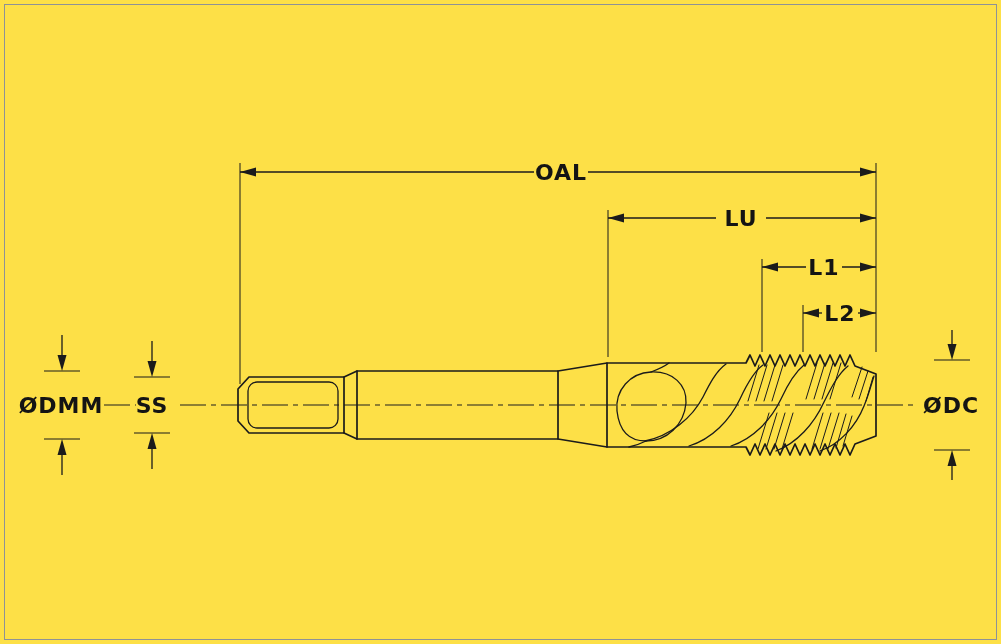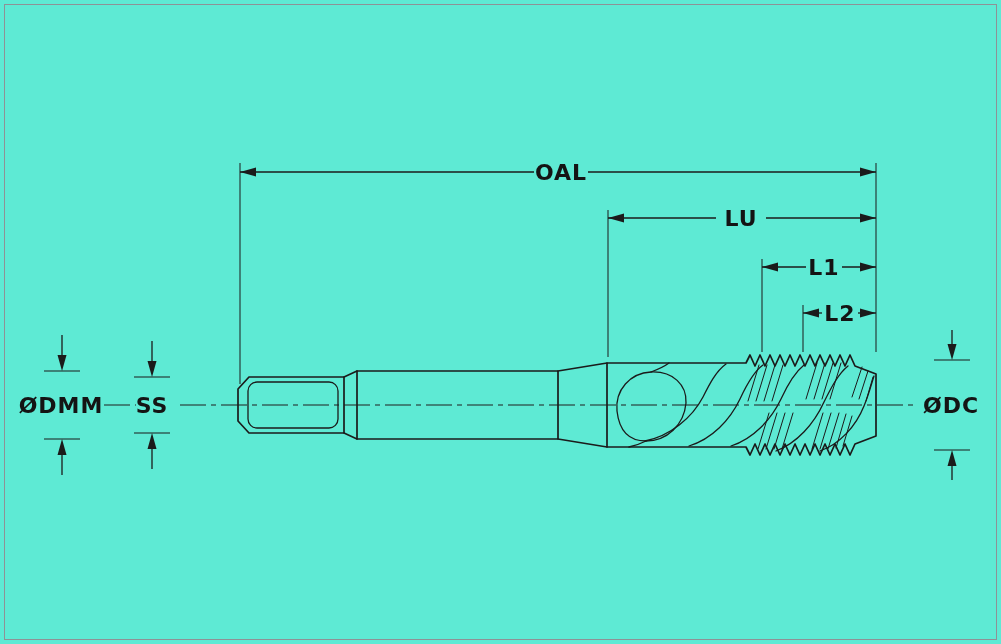--- a/index.html
+++ b/index.html
@@ -1,16 +1,16 @@
 <!DOCTYPE html>
 <html><head>
 <meta charset="utf-8">
 <style>
   html,body{margin:0;padding:0;background:#ffffff;}
-  .canvas{position:relative;width:1001px;height:644px;background:#5eead4;overflow:hidden;text-align:center;}
+  .canvas{position:relative;width:1001px;height:644px;background:#fde047;overflow:hidden;text-align:center;}
   svg{display:block;}
   .dim-label{font-family:"DejaVu Sans","Liberation Sans",sans-serif;font-size:22px;font-weight:600;letter-spacing:1px;fill:#141414;}
   .outline{stroke:#1b1b1b;stroke-width:1.7;fill:none;stroke-linejoin:round;stroke-linecap:round;}
   .detail{stroke:#1b1b1b;stroke-width:1.3;fill:none;stroke-linejoin:round;stroke-linecap:round;}
   .hatch{stroke:#1b1b1b;stroke-width:1;fill:none;stroke-linecap:round;}
   .dim{stroke:#1b1b1b;stroke-width:1.3;fill:none;}
   .ext{stroke:#1b1b1b;stroke-width:1;fill:none;}
   .arrow{fill:#1b1b1b;stroke:none;}
   .center{stroke:#1f1f1f;stroke-width:1.2;fill:none;stroke-dasharray:26 5 5 5;}
   .frame{stroke:#8e9296;stroke-width:1;fill:none;}

